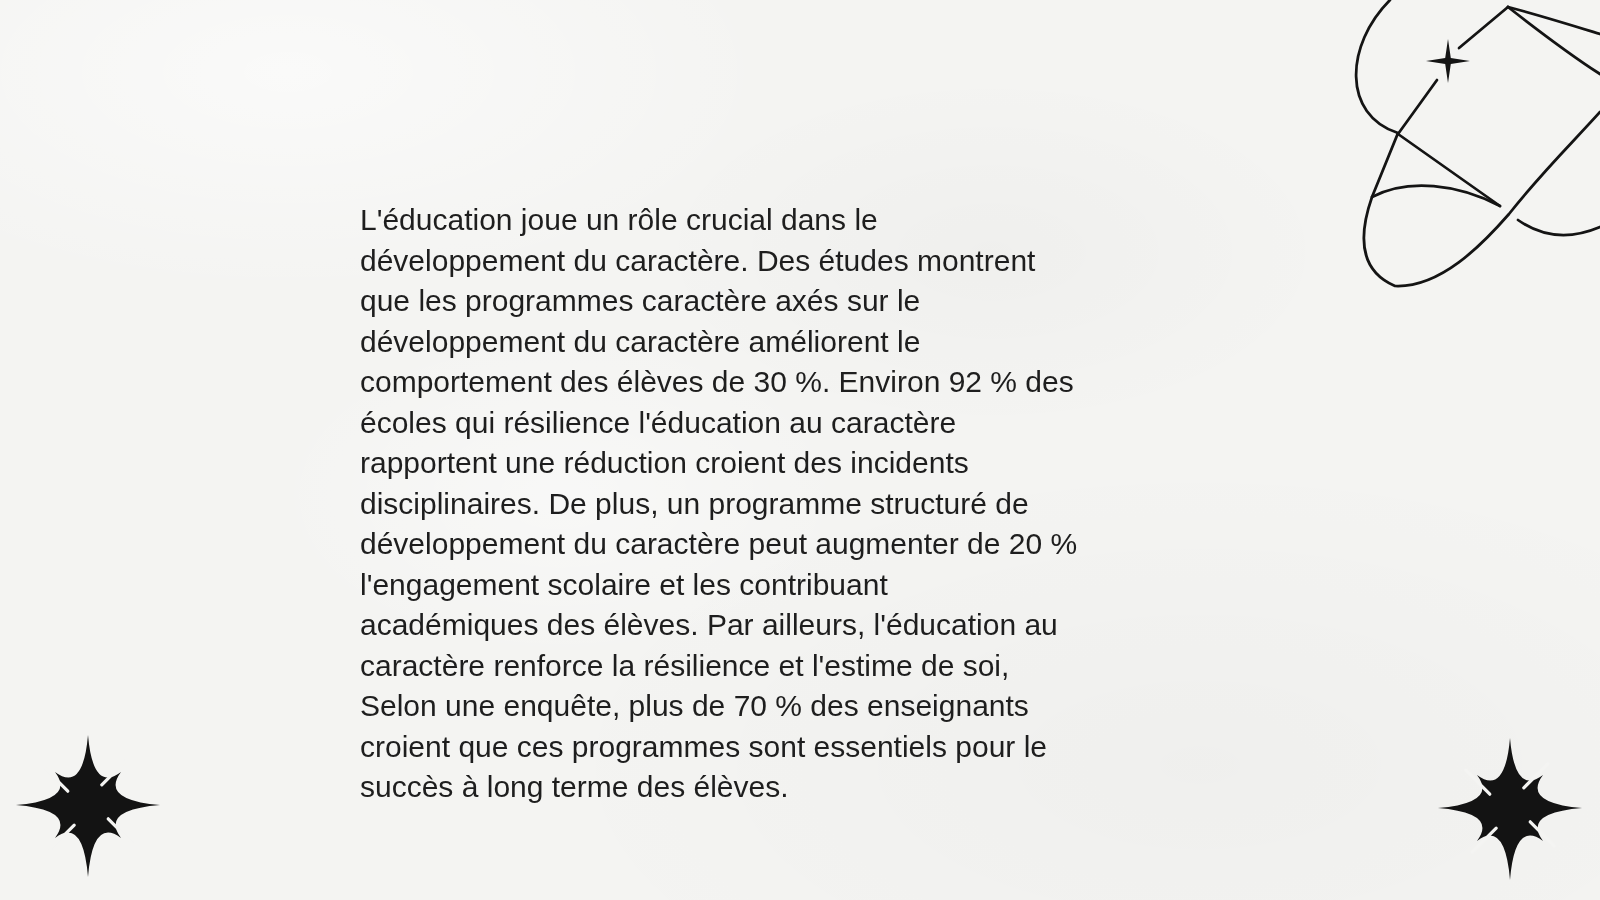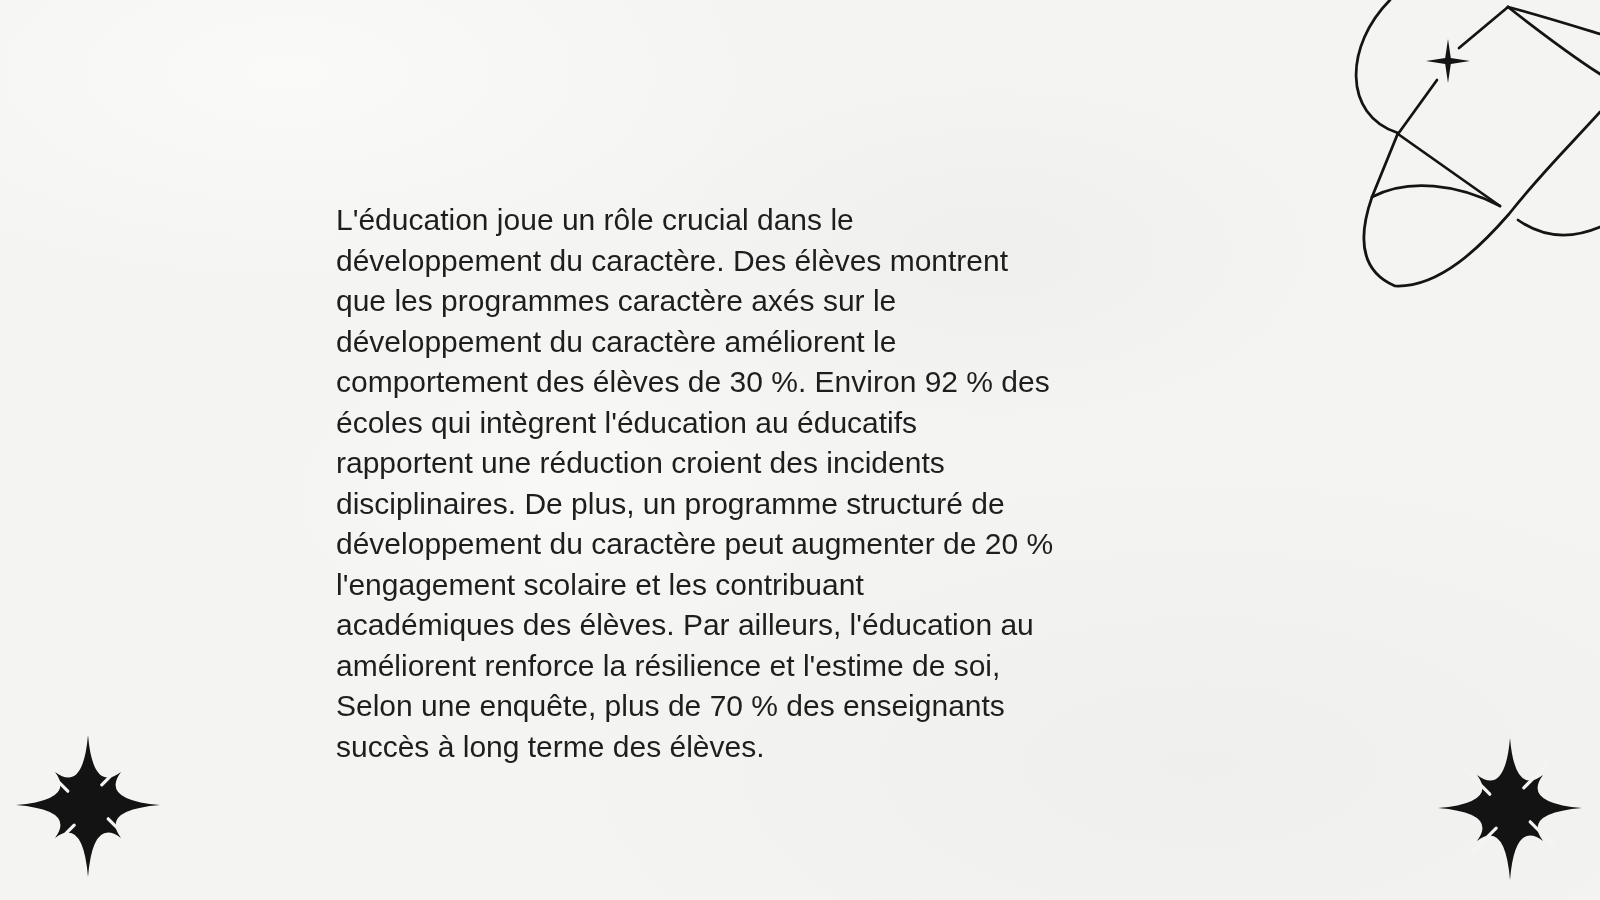--- a/index.html
+++ b/index.html
@@ -14,21 +14,21 @@
     background:
       radial-gradient(700px 320px at 18% 8%, rgba(255,255,255,0.55), rgba(255,255,255,0) 70%),
       radial-gradient(500px 260px at 62% 28%, rgba(0,0,0,0.018), rgba(0,0,0,0) 70%),
       radial-gradient(900px 420px at 75% 85%, rgba(0,0,0,0.02), rgba(0,0,0,0) 75%),
       radial-gradient(420px 240px at 35% 55%, rgba(255,255,255,0.4), rgba(255,255,255,0) 70%),
       #f4f4f2;
     font-family: "Liberation Sans", "DejaVu Sans", sans-serif;
   }
   .textblock {
     position: absolute;
-    left: 336px;
+    left: 360px;
     top: 200px;
     color: #1e1e1e;
   }
   .textblock .line {
     font-size: 30px;
     line-height: 40.5px;
     letter-spacing: 0px;
     white-space: nowrap;
   }
   .doodle {
@@ -98,28 +98,29 @@
     <g>
       <line class="slash" x1="13.8" y1="-20.2" x2="37.8" y2="-44.2"></line>
       <line class="slash" x1="13.8" y1="-20.2" x2="37.8" y2="-44.2" transform="rotate(90)"></line>
       <line class="slash" x1="13.8" y1="-20.2" x2="37.8" y2="-44.2" transform="rotate(180)"></line>
       <line class="slash" x1="13.8" y1="-20.2" x2="37.8" y2="-44.2" transform="rotate(270)"></line>
     </g>
   </svg>
 
   <div class="textblock">
       <div class="line">L'éducation joue un rôle crucial dans le</div>
-      <div class="line">développement du caractère. Des élèves montrent</div>
+      <div class="line">développement du caractère. Des études montrent</div>
       <div class="line">que les programmes caractère axés sur le</div>
       <div class="line">développement du caractère améliorent le</div>
       <div class="line">comportement des élèves de 30 %. Environ 92 % des</div>
-      <div class="line">écoles qui intègrent l'éducation au éducatifs</div>
+      <div class="line">écoles qui résilience l'éducation au caractère</div>
       <div class="line">rapportent une réduction croient des incidents</div>
       <div class="line">disciplinaires. De plus, un programme structuré de</div>
       <div class="line">développement du caractère peut augmenter de 20 %</div>
       <div class="line">l'engagement scolaire et les contribuant</div>
       <div class="line">académiques des élèves. Par ailleurs, l'éducation au</div>
-      <div class="line">améliorent renforce la résilience et l'estime de soi,</div>
+      <div class="line">caractère renforce la résilience et l'estime de soi,</div>
       <div class="line">Selon une enquête, plus de 70 % des enseignants</div>
+      <div class="line">croient que ces programmes sont essentiels pour le</div>
       <div class="line">succès à long terme des élèves.</div>
     </div>
 
 </div>
 
 </body></html>

